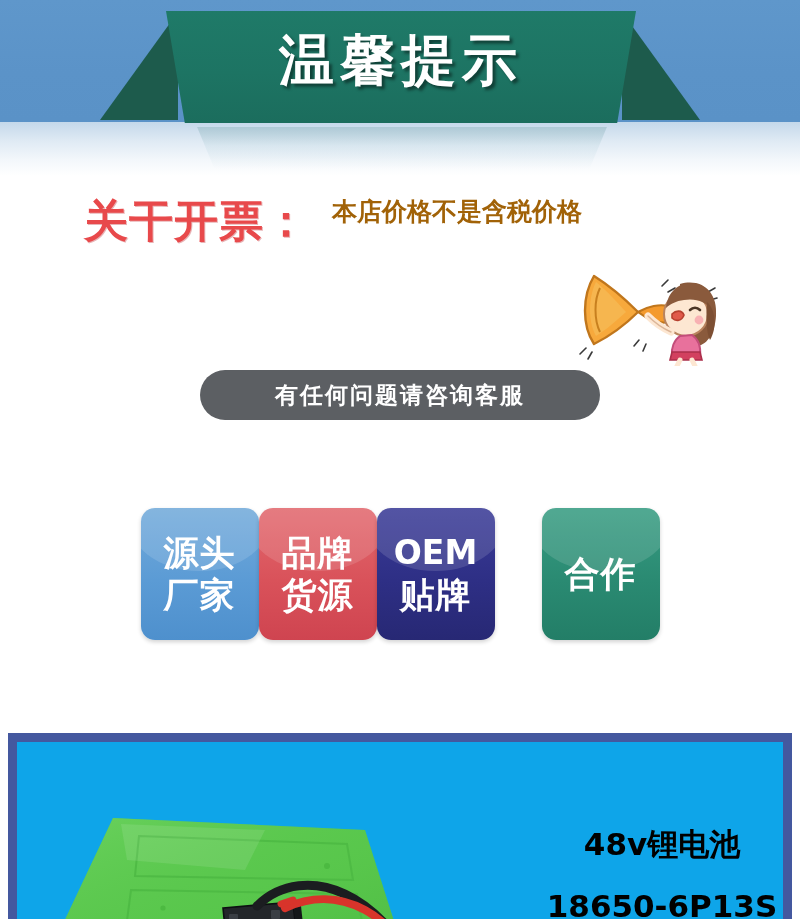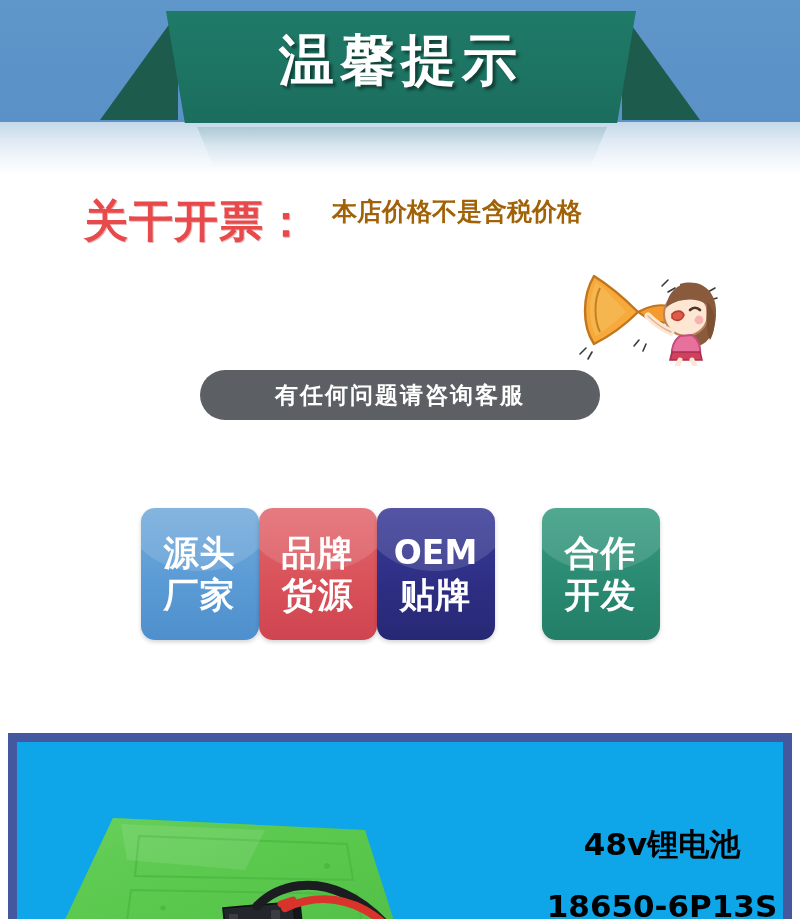--- a/index.html
+++ b/index.html
@@ -312,21 +312,20 @@
 
   <div class="badge oem" style="background:linear-gradient(180deg,#3a3b97 0%,#2e2f85 55%,#272874 100%);">
     <span class="gloss"></span>
     <span class="bl1">OEM</span>
     <span class="bl2">贴牌</span>
   </div>
 
   <div class="badge" style="background:linear-gradient(180deg,#379c82 0%,#2a8a72 55%,#237e67 100%);margin-left:47px;">
     <span class="gloss"></span>
     <span class="bl1">合作</span>
-    <span class="bl2">开发</span>
   </div>
 </div>
 
 <div class="product">
   <div class="product-inner">
 
     <div class="battery">
       <svg viewBox="0 0 440 160" width="440" height="160" aria-hidden="true">
 
         <path d="M78 8 L330 20 L372 152 L10 152 Z" fill="#5cc94f"></path>

